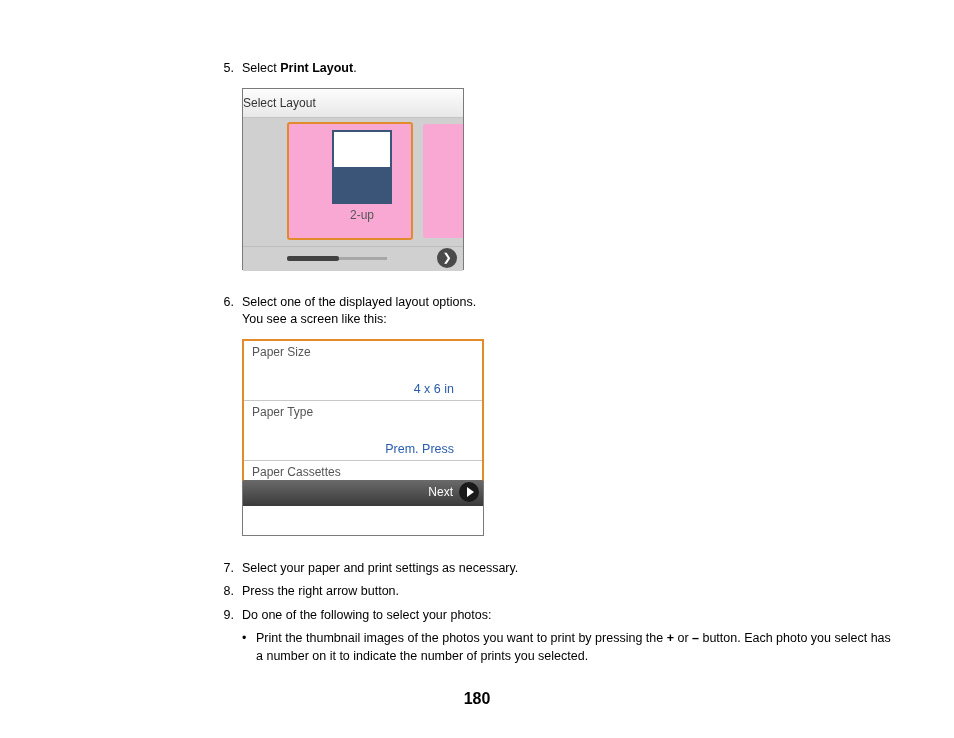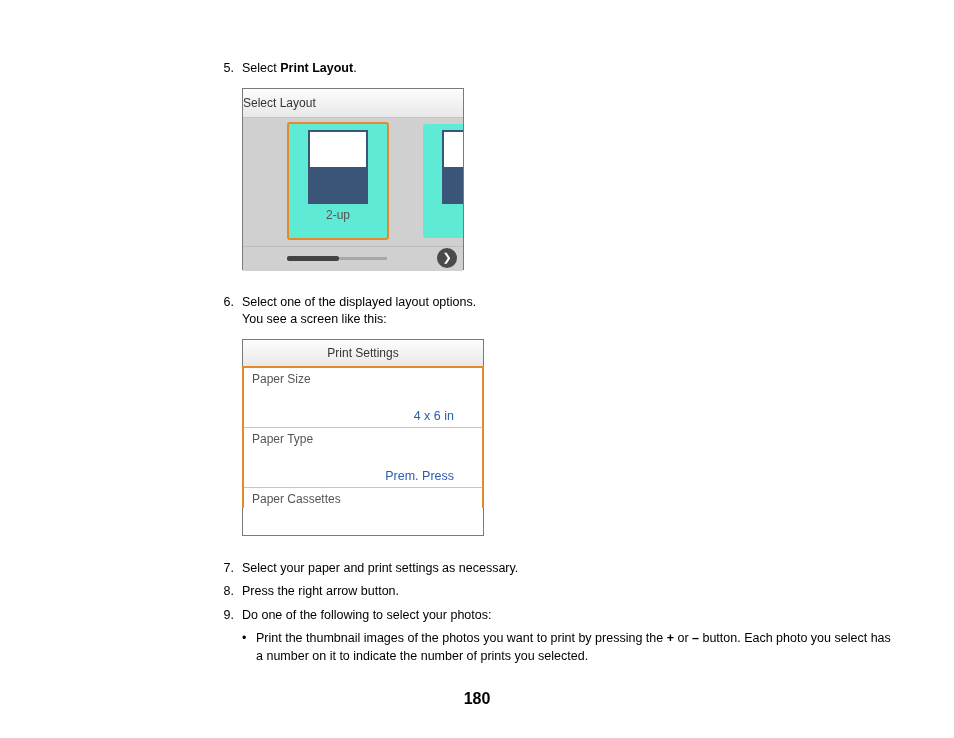--- a/index.html
+++ b/index.html
@@ -55,23 +55,24 @@
     background: #d0d0d0;
     height: 128px;
     position: relative;
     overflow: hidden;
   }
   .layout-card {
     position: absolute;
     top: 6px;
     width: 98px;
     height: 114px;
-    background: #5eead4;
+    background: #f9a8d4;
     border-radius: 3px;
     text-align: center;
+    padding-left: 24px;
   }
   .layout-card.selected {
     border: 2px solid #e38b2b;
     top: 4px;
   }
   .card1 { left: 44px; }
   .card2 { left: 180px; }
   .thumb-outer {
     width: 56px; height: 70px;
     margin: 6px auto 4px;
@@ -208,37 +209,40 @@
 
   <div class="step">
     <div class="step-num">6.</div>
     <div class="step-body">
       <div>Select one of the displayed layout options.</div>
       <div style="">You see a screen like this:</div>
     </div>
   </div>
 
   <div class="shot shot2">
-    <div class="s2-title-bar">Print Settings</div>
     <div class="s2-body">
       <div class="s2-row">
         <span class="lbl">Paper Size</span>
         <span class="val">4 x 6 in</span>
       </div>
       <div class="s2-row">
         <span class="lbl">Paper Type</span>
         <span class="val">Prem. Press</span>
       </div>
       <div class="s2-row" style="border-bottom:none">
         <span class="lbl">Paper Cassettes</span>
         <span class="warn">!</span>
         <span class="val">Cassette 1</span>
         <div class="s2-scroll-down">⌄</div>
       </div>
     </div>
+    <div class="s2-footer">
+      <span class="next">Next</span>
+      <div class="play"></div>
+    </div>
   </div>
 
   <div class="step">
     <div class="step-num">7.</div>
     <div class="step-body">Select your paper and print settings as necessary.</div>
   </div>
 
   <div class="step">
     <div class="step-num">8.</div>
     <div class="step-body">Press the right arrow button.</div>

